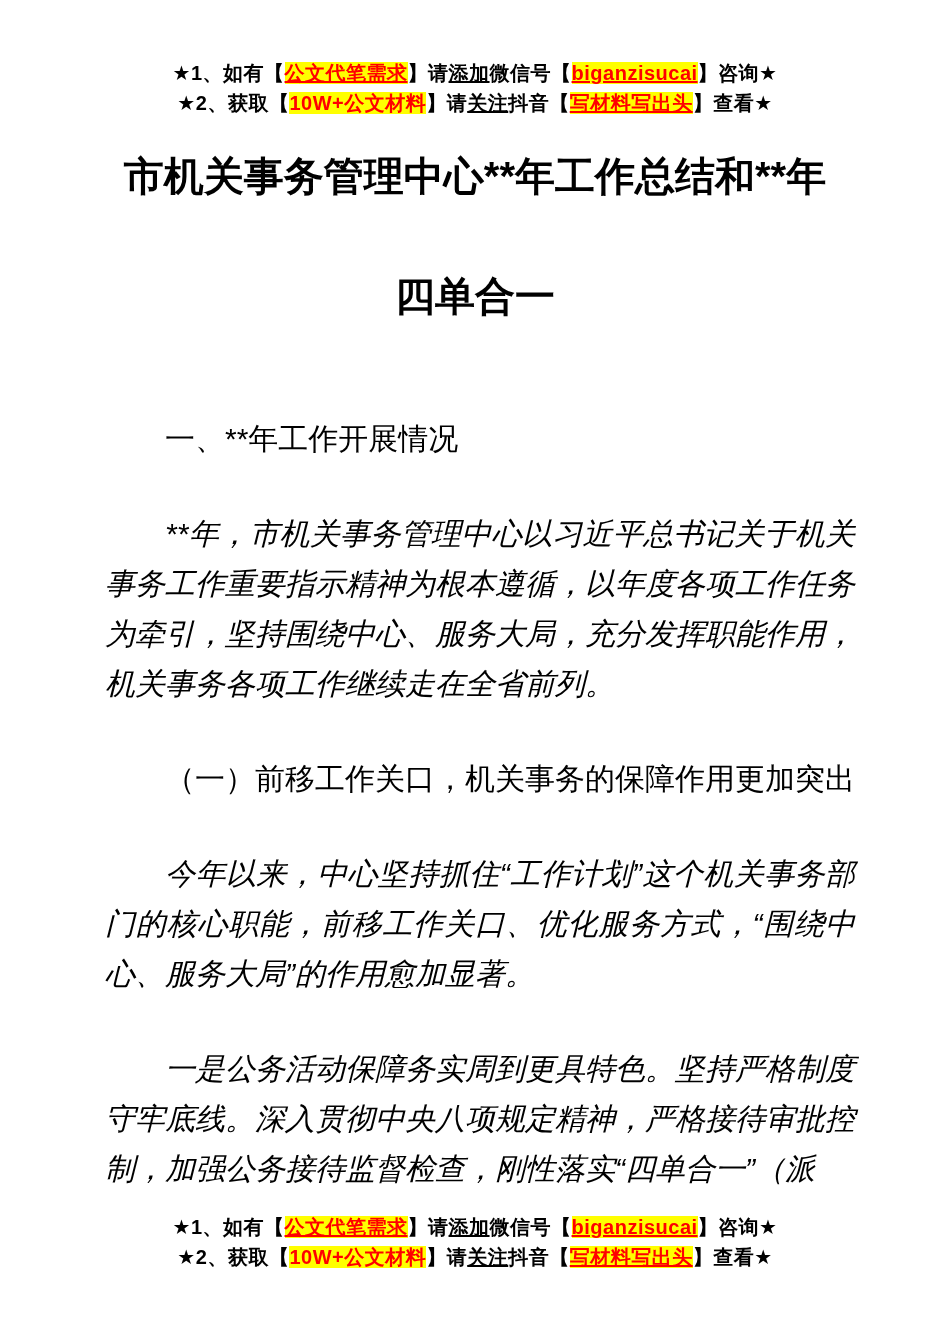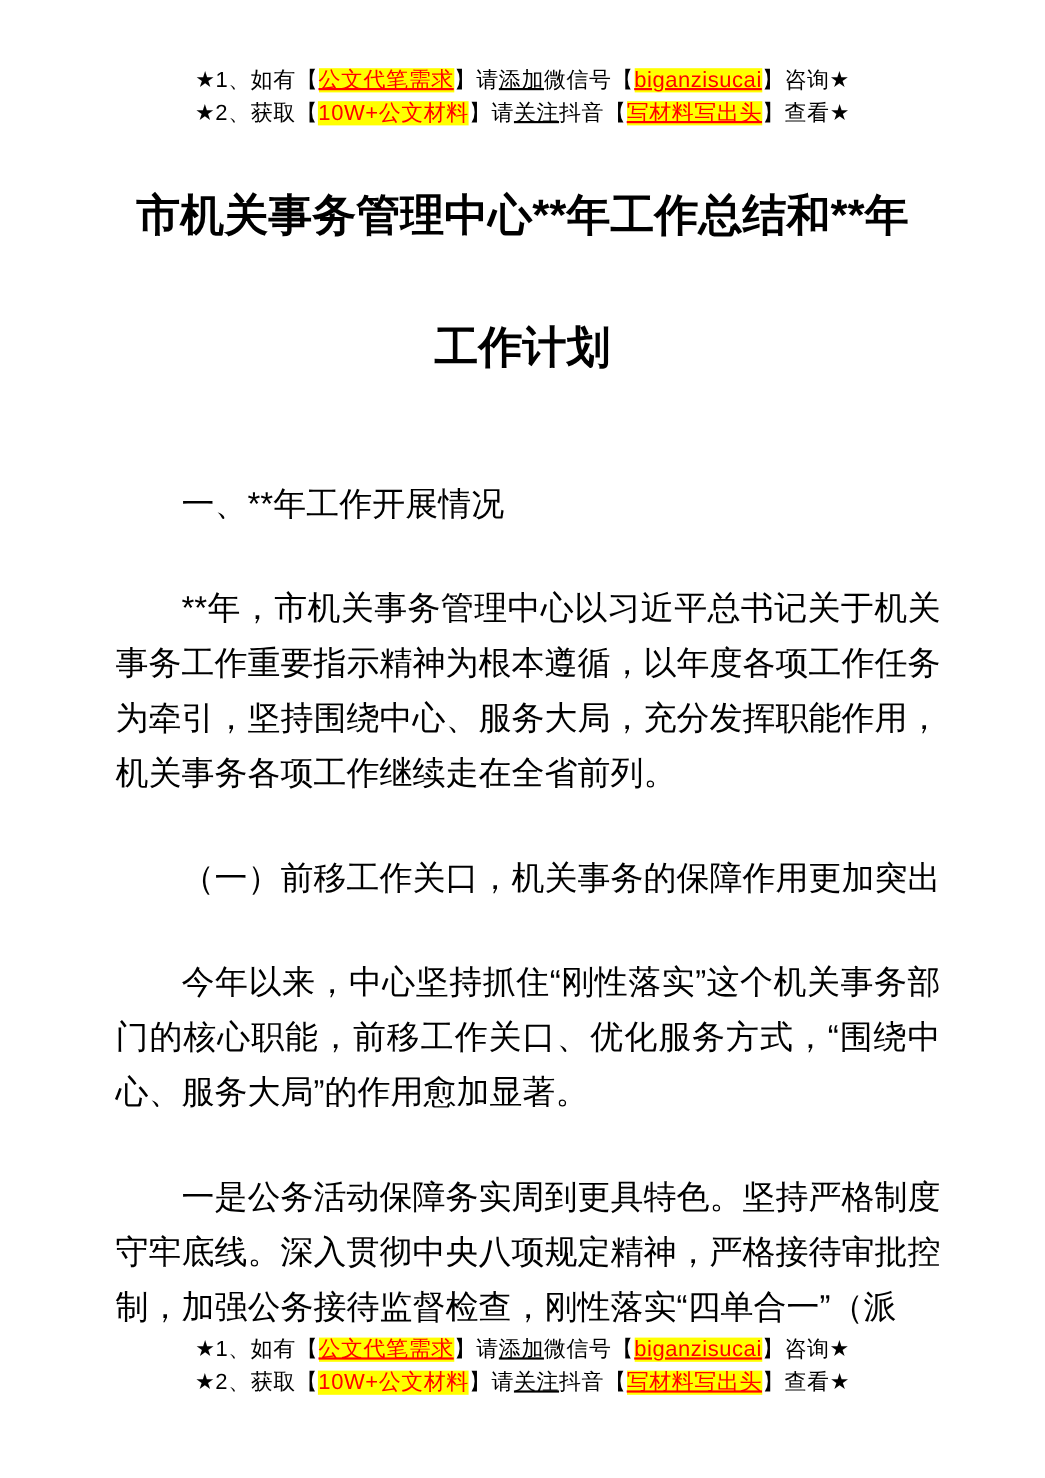--- a/index.html
+++ b/index.html
@@ -13,21 +13,21 @@
     height: 1344px;
     margin: 0 auto;
     background: #ffffff;
     color: #000000;
     font-family: "Liberation Sans", "DejaVu Sans", sans-serif;
     overflow: hidden;
   }
   
   .promo {
     text-align: center;
-    font-weight: normal;
+    font-weight: bold;
     font-size: 20px;
     line-height: 30px;
     letter-spacing: 0.5px;
     white-space: nowrap;
   }
   .promo-header { padding-top: 58px; }
   .promo-footer {
     position: absolute;
     left: 0;
     right: 0;
@@ -38,67 +38,68 @@
     background: #ffff00;
   }
   .ul { text-decoration: underline; }
   
   .doc-title {
     text-align: center;
     font-weight: bold;
     font-size: 40px;
     line-height: 44px;
   }
-  .title-line1 { margin-top: 56px; }
+  .title-line1 { margin-top: 36px; }
   .title-line2 { margin-top: 76px; }
   
   .doc-body {
     margin-left: 105px;
     margin-right: 95px;
     font-size: 30px;
     line-height: 50px;
   }
   .heading-1 {
     margin-top: 96px;
     text-indent: 2em;
   }
   .heading-2 {
     margin-top: 45px;
     text-indent: 2em;
   }
   .para {
     margin: 45px 0 0 0;
     text-indent: 2em;
     text-align: justify;
+    font-style: italic;
   }
 </style>
 </head>
 <body>
 
 <div class="page">
 
   <div class="promo promo-header">
     <div class="promo-line">
       <span>★1、如有【</span><span class="hl ul">公文代笔需求</span><span>】请</span><span class="ul">添加</span><span>微信号【</span><span class="hl ul">biganzisucai</span><span>】咨询★</span>
     </div>
     <div class="promo-line">
       <span>★2、获取【</span><span class="hl">10W+公文材料</span><span>】请</span><span class="ul">关注</span><span>抖音【</span><span class="hl ul">写材料写出头</span><span>】查看★</span>
     </div>
   </div>
 
   <div class="doc-title">
     <div class="title-line1">市机关事务管理中心**年工作总结和**年</div>
-    <div class="title-line2">工作计划</div>
+    <div class="title-line2">四单合一</div>
   </div>
 
   <div class="doc-body">
     <div class="heading-1">一、**年工作开展情况</div>
     <p class="para">**年，市机关事务管理中心以习近平总书记关于机关事务工作重要指示精神为根本遵循，以年度各项工作任务为牵引，坚持围绕中心、服务大局，充分发挥职能作用，机关事务各项工作继续走在全省前列。</p>
     <div class="heading-2">（一）前移工作关口，机关事务的保障作用更加突出</div>
-    <p class="para">今年以来，中心坚持抓住“刚性落实”这个机关事务部门的核心职能，前移工作关口、优化服务方式，“围绕中心、服务大局”的作用愈加显著。</p>
+    <p class="para">今年以来，中心坚持抓住“工作计划”这个机关事务部门的核心职能，前移工作关口、优化服务方式，“围绕中心、服务大局”的作用愈加显著。</p>
     <p class="para">一是公务活动保障务实周到更具特色。坚持严格制度守牢底线。深入贯彻中央八项规定精神，严格接待审批控制，加强公务接待监督检查，刚性落实“四单合一”（派</p>
   </div>
 
   <div class="promo promo-footer">
     <div class="promo-line">
       <span>★1、如有【</span><span class="hl ul">公文代笔需求</span><span>】请</span><span class="ul">添加</span><span>微信号【</span><span class="hl ul">biganzisucai</span><span>】咨询★</span>
     </div>
     <div class="promo-line">
       <span>★2、获取【</span><span class="hl">10W+公文材料</span><span>】请</span><span class="ul">关注</span><span>抖音【</span><span class="hl ul">写材料写出头</span><span>】查看★</span>
     </div>

